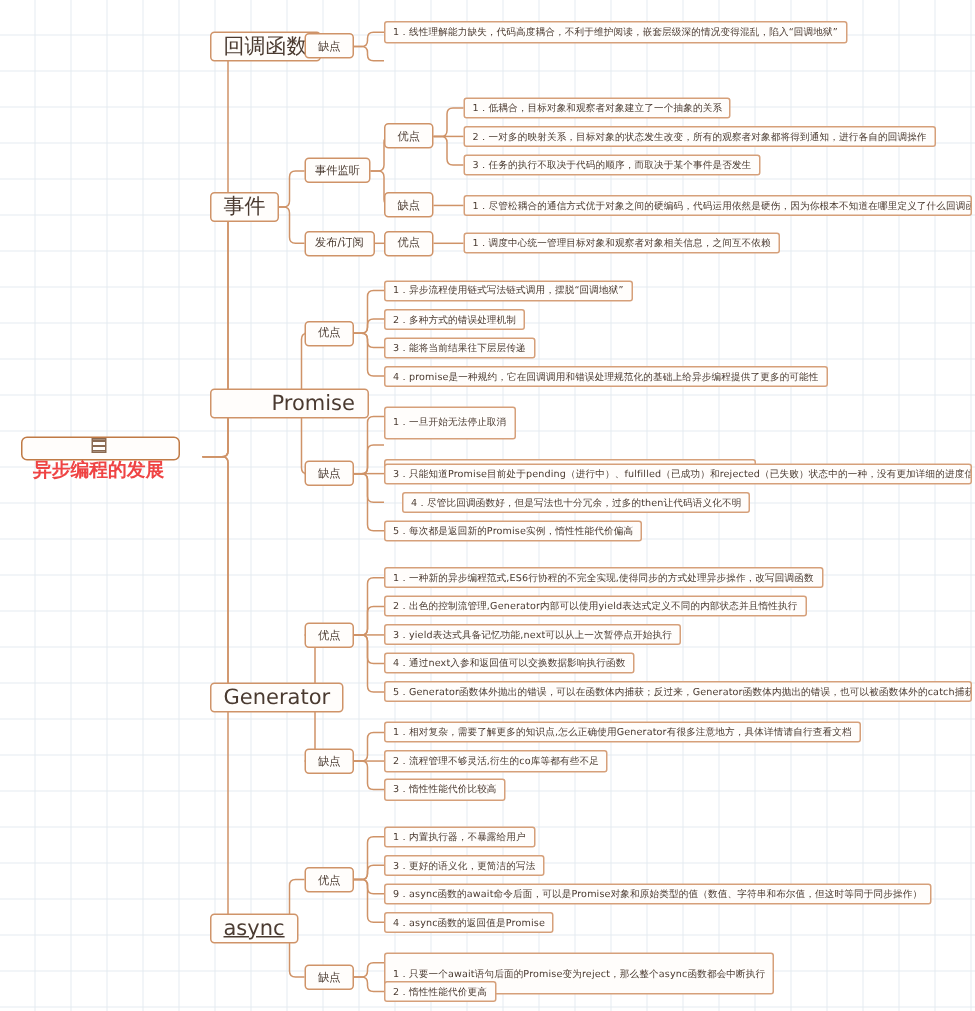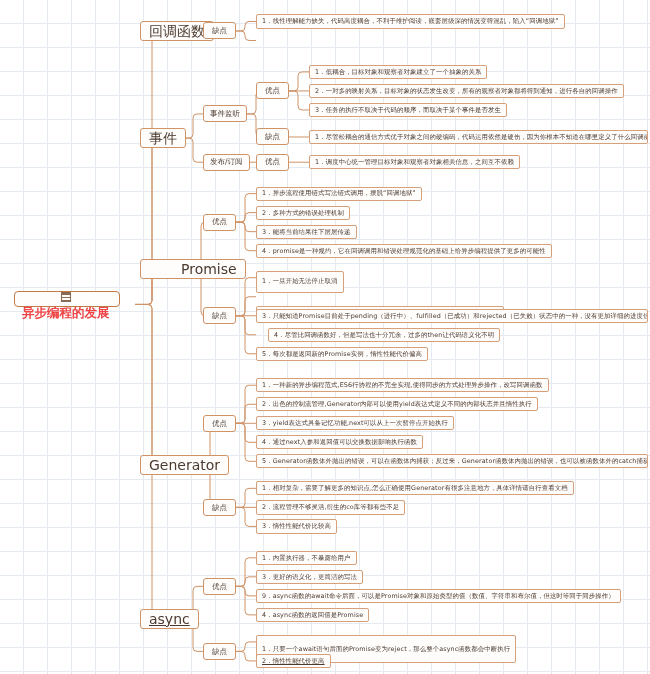--- a/index.html
+++ b/index.html
@@ -172,14 +172,14 @@
     <div class="node lvl3 leafwide" style="left: 256px; height: 14.1608px; top: 500.363px;">2．流程管理不够灵活,衍生的co库等都有些不足</div>
     <div class="node lvl3 leafwide" style="left: 256px; height: 14.1608px; top: 519.392px;">3．惰性性能代价比较高</div>
     <div class="node lvl1" style="left: 140px; top: 608.88px; text-decoration: underline;">async</div>
     <div class="node lvl2" style="left: 203px; top: 577.854px;">优点</div>
     <div class="node lvl3 leafwide" style="left: 256px; height: 14.1608px; top: 550.811px;">1．内置执行器，不暴露给用户</div>
     <div class="node lvl3 leafwide" style="left: 256px; height: 14.1608px; top: 569.84px;">3．更好的语义化，更简洁的写法</div>
     <div class="node lvl3 leafwide" style="left: 256px; height: 14.1608px; top: 588.868px;">9．async函数的await命令后面，可以是Promise对象和原始类型的值（数值、字符串和布尔值，但这时等同于同步操作）</div>
     <div class="node lvl3 leafwide" style="left: 256px; height: 14.1608px; top: 607.897px;">4．async函数的返回值是Promise</div>
     <div class="node lvl2" style="left: 203px; top: 642.905px;">缺点</div>
     <div class="node lvl3 leafwide" style="left: 256px; height: 28px; top: 634.891px;">1．只要一个await语句后面的Promise变为reject，那么整个async函数都会中断执行</div>
-    <div class="node lvl3 leafwide" style="left: 256px; height: 14.1608px; top: 653.92px; text-decoration: underline;">2．惰性性能代价更高</div>
+    <div class="node lvl3 leafwide" style="left: 256px; height: 14.1608px; top: 653.92px;">2．惰性性能代价更高</div>
   </div>
 
 </body></html>

